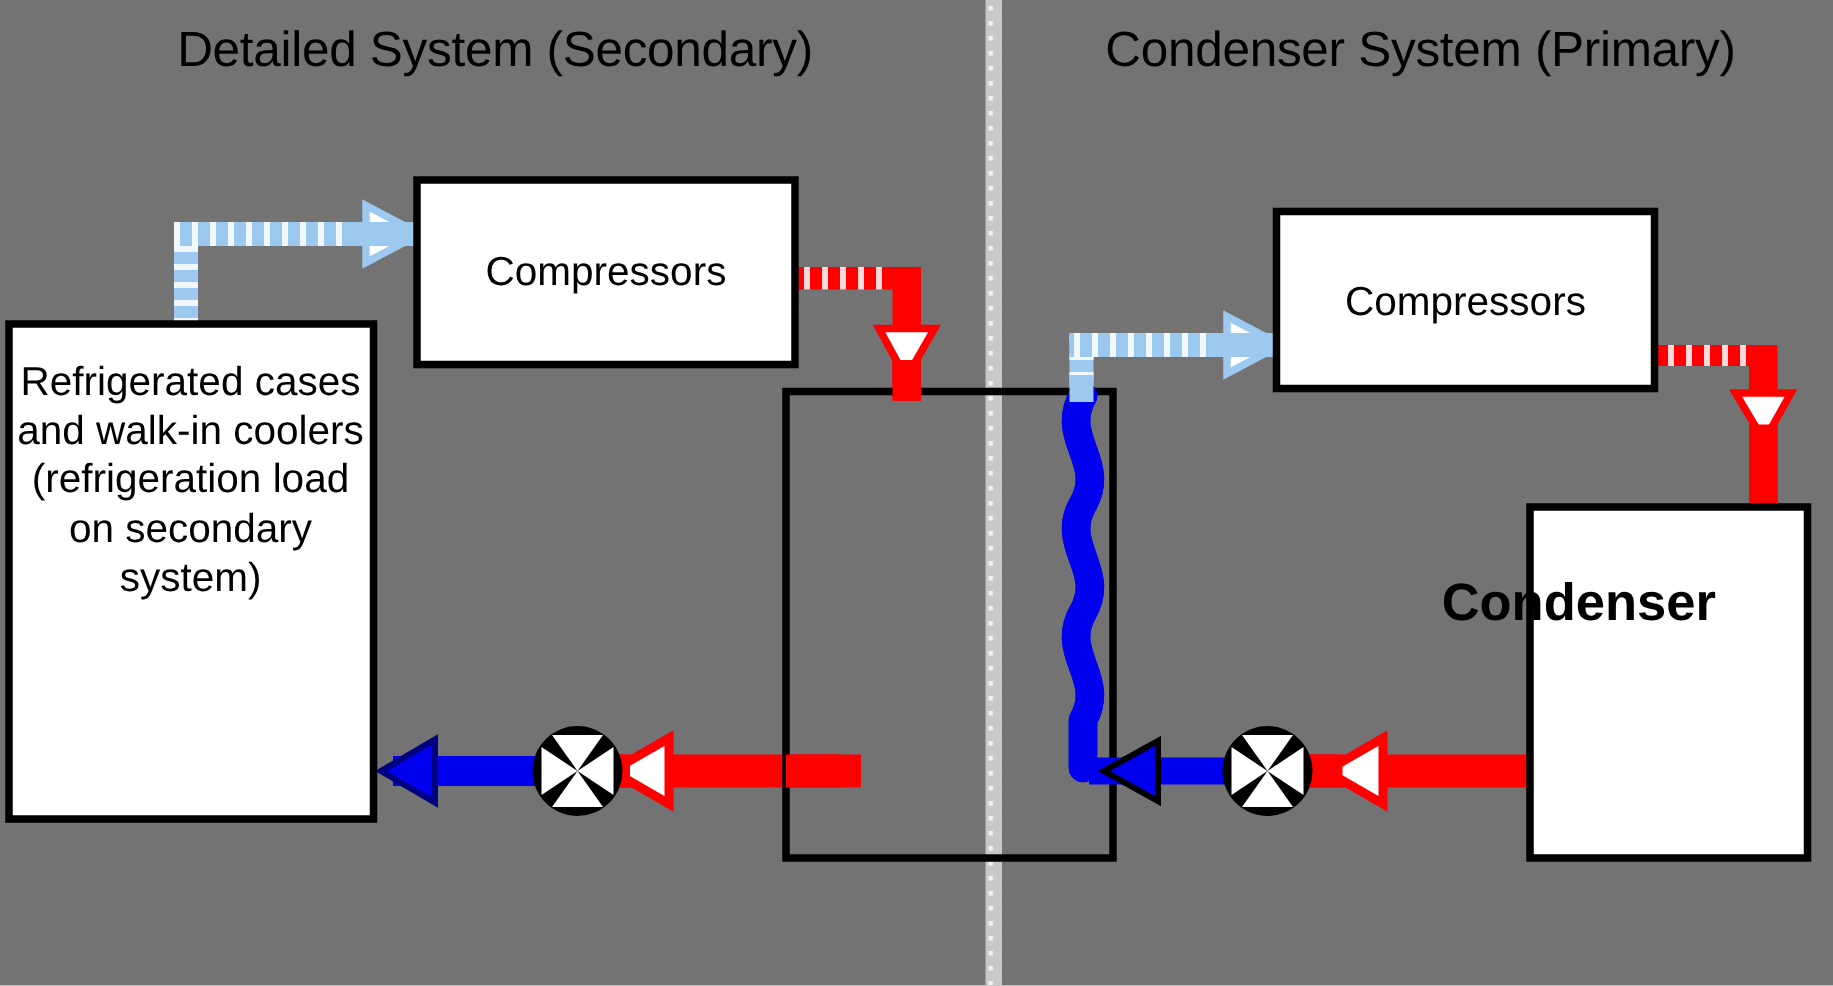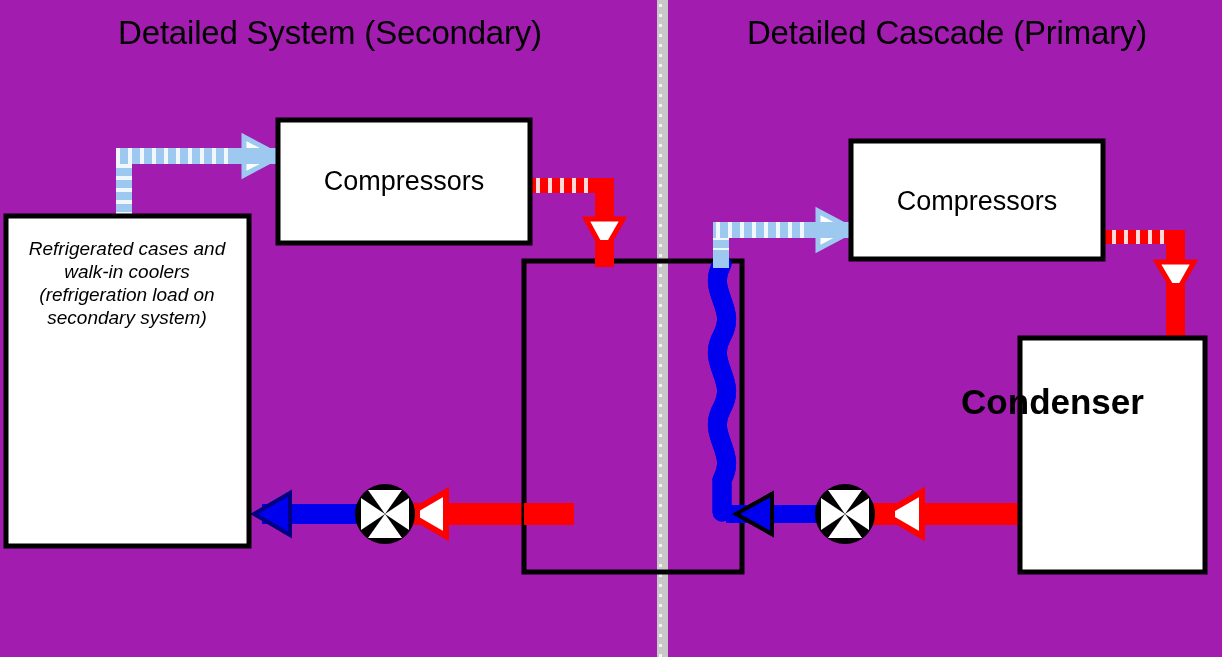--- a/index.html
+++ b/index.html
@@ -8,21 +8,21 @@
     padding: 0;
     background: #ffffff;
   }
   body {
     font-family: "Liberation Sans", sans-serif;
   }
   #stage {
     position: relative;
     width: 1222px;
     height: 657px;
-    background: #a21caf;
+    background: #737373;
     overflow: hidden;
   }
   #stage svg.layer {
     position: absolute;
     left: 0;
     top: 0;
     width: 1222px;
     height: 657px;
   }
   .title {
@@ -39,34 +39,34 @@
   .boxlabel {
     position: absolute;
     color: #000000;
     text-align: center;
     line-height: 1.20;
     font-size: 27px;
     pointer-events: none;
   }
   #label-cases {
     left: 8px; top: 238px; width: 238px;
-    font-size: 19px; line-height: 1.21; font-style: italic;
+    font-size: 27px; line-height: 1.21;
   }
   #label-comp-sec { left: 278px; top: 165px; width: 252px; font-size: 27px; }
   #label-cascade  { left: 525px; top: 285px; width: 180px; font-size: 26px; line-height: 1.21; }
   #label-comp-pri { left: 851px; top: 185px; width: 252px; font-size: 27px; }
   #label-condenser{ left: 960px; top: 381px; width: 185px; font-size: 35px; font-weight: bold; }
 </style>
 </head>
 <body>
 
 <div id="stage">
 
   <div class="title" id="title-secondary">Detailed System (Secondary)</div>
-  <div class="title" id="title-primary">Detailed Cascade (Primary)</div>
+  <div class="title" id="title-primary">Condenser System (Primary)</div>
 
   <svg class="layer" viewBox="0 0 1222 657" xmlns="http://www.w3.org/2000/svg">
     <defs>
 
       <pattern id="dotsH" width="12" height="14" patternUnits="userSpaceOnUse">
         <rect x="0" y="0" width="12" height="14" fill="none"></rect>
         <rect x="8" y="0" width="4" height="14" fill="#ffffff" opacity="0.85"></rect>
       </pattern>
       <pattern id="dotsV" width="14" height="12" patternUnits="userSpaceOnUse">
         <rect x="0" y="0" width="14" height="12" fill="none"></rect>

